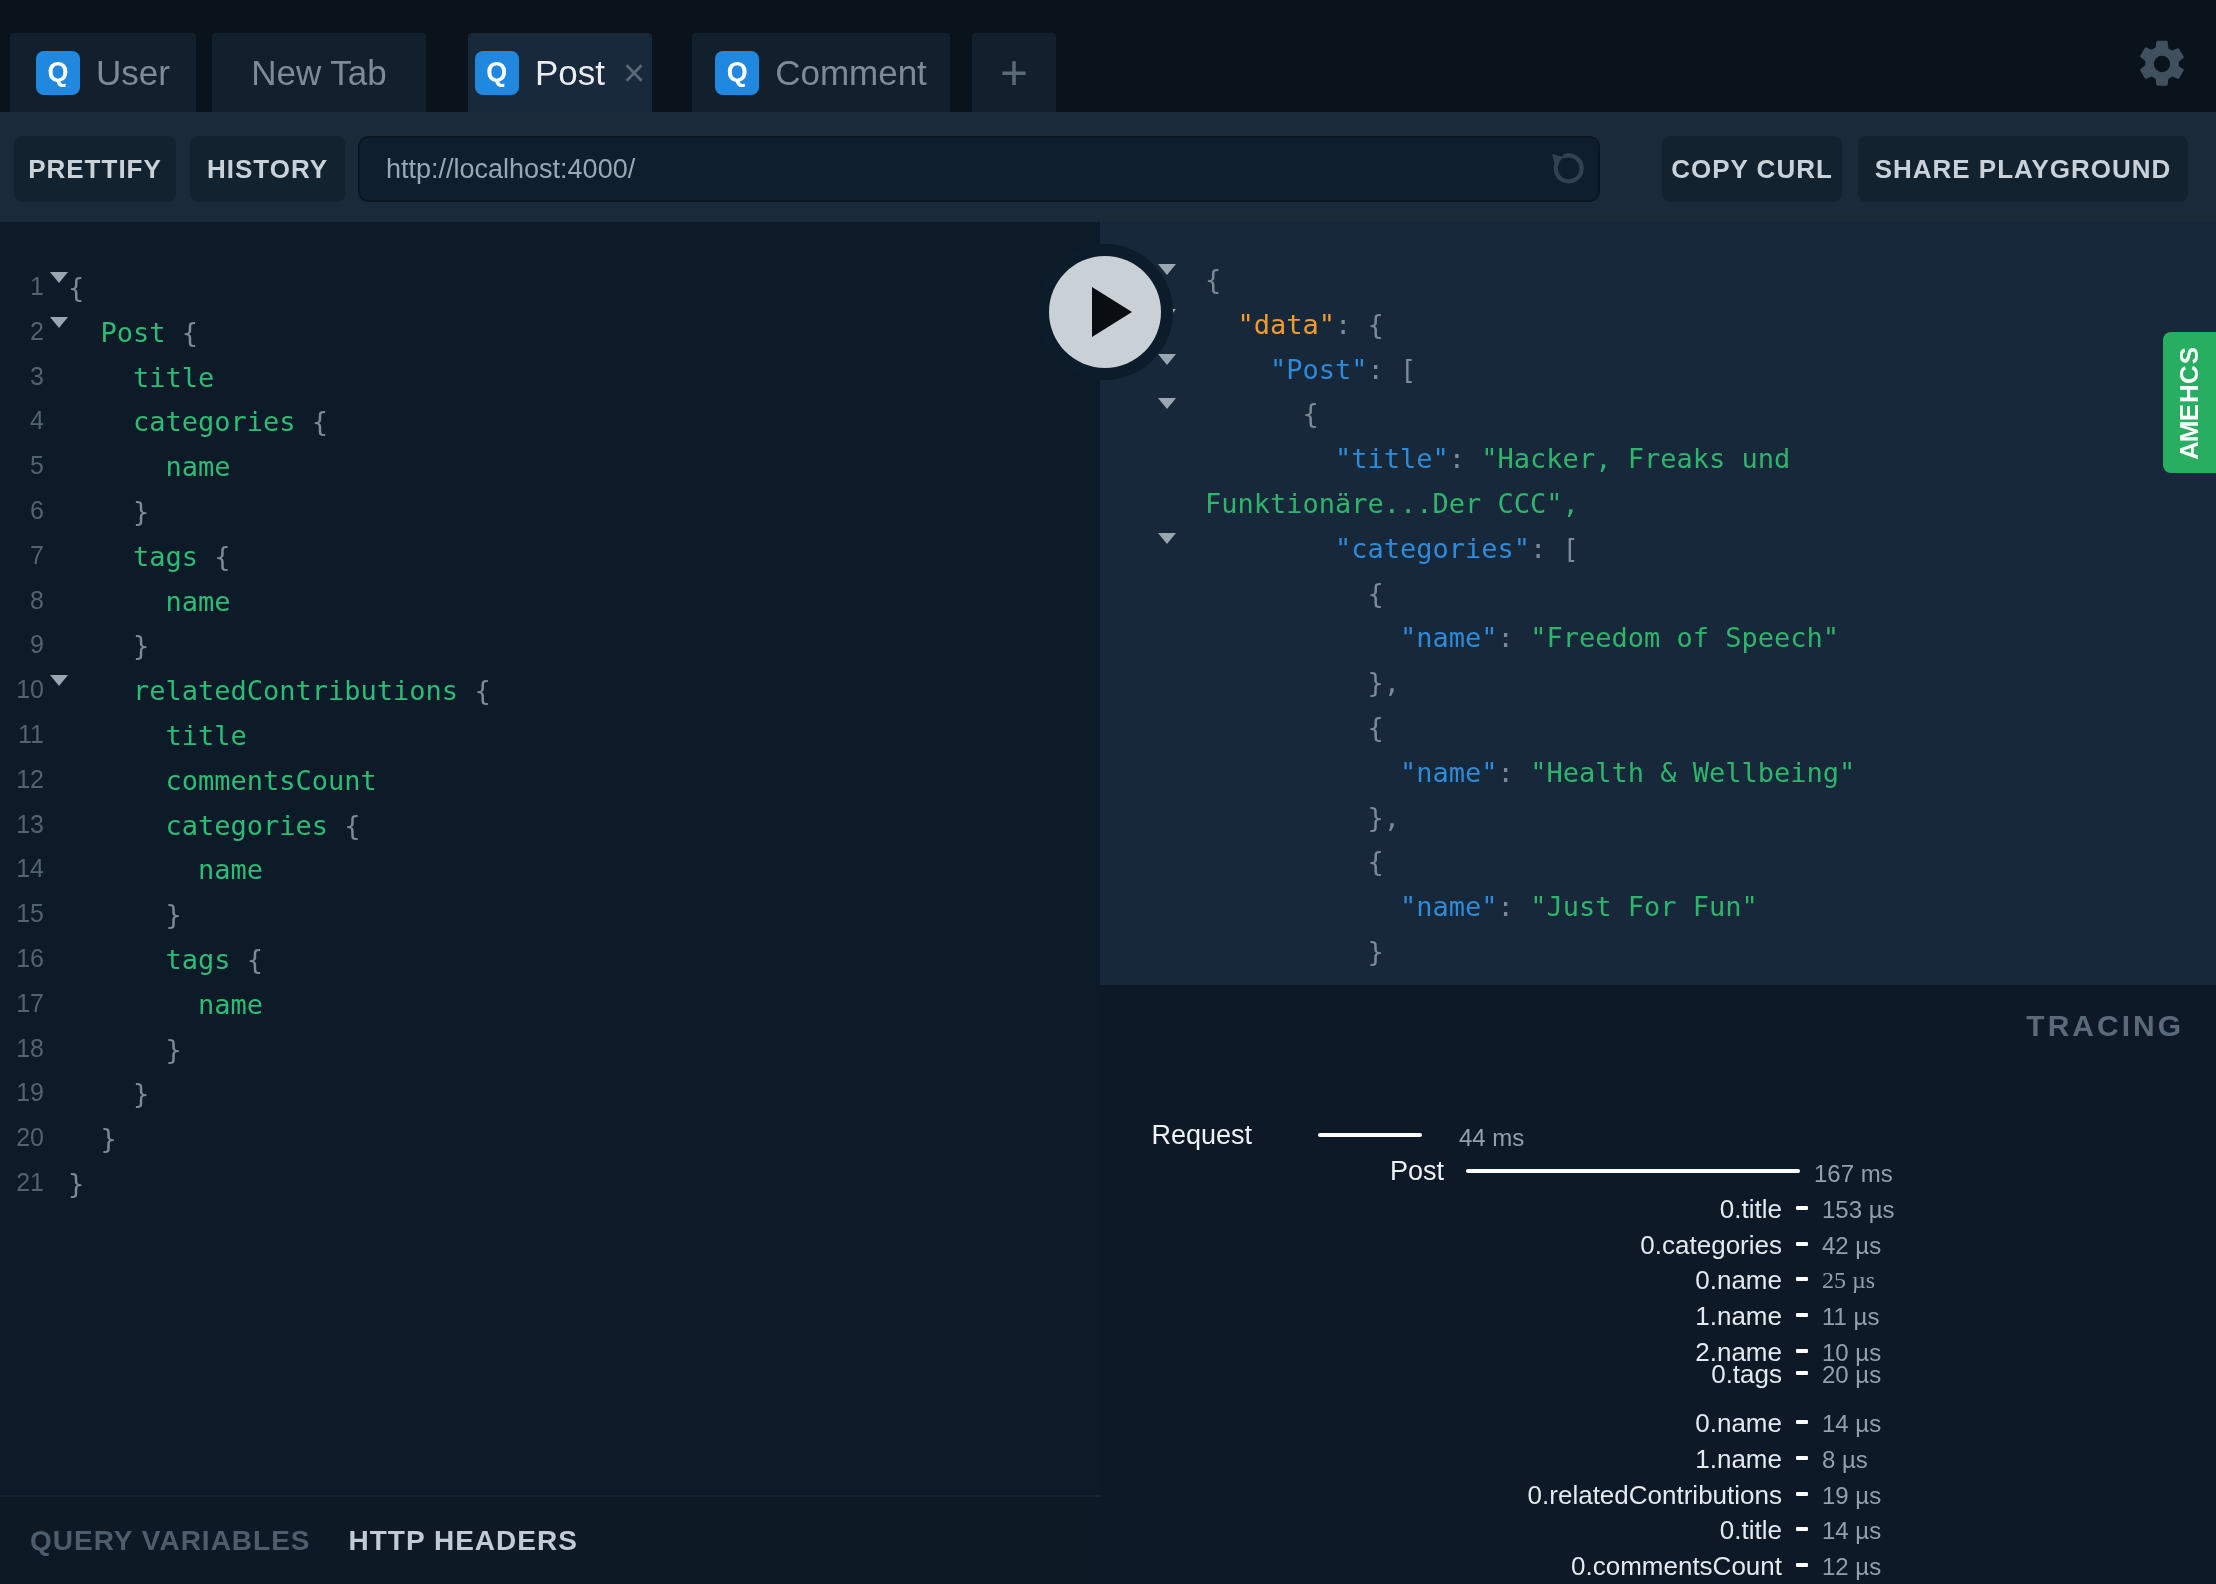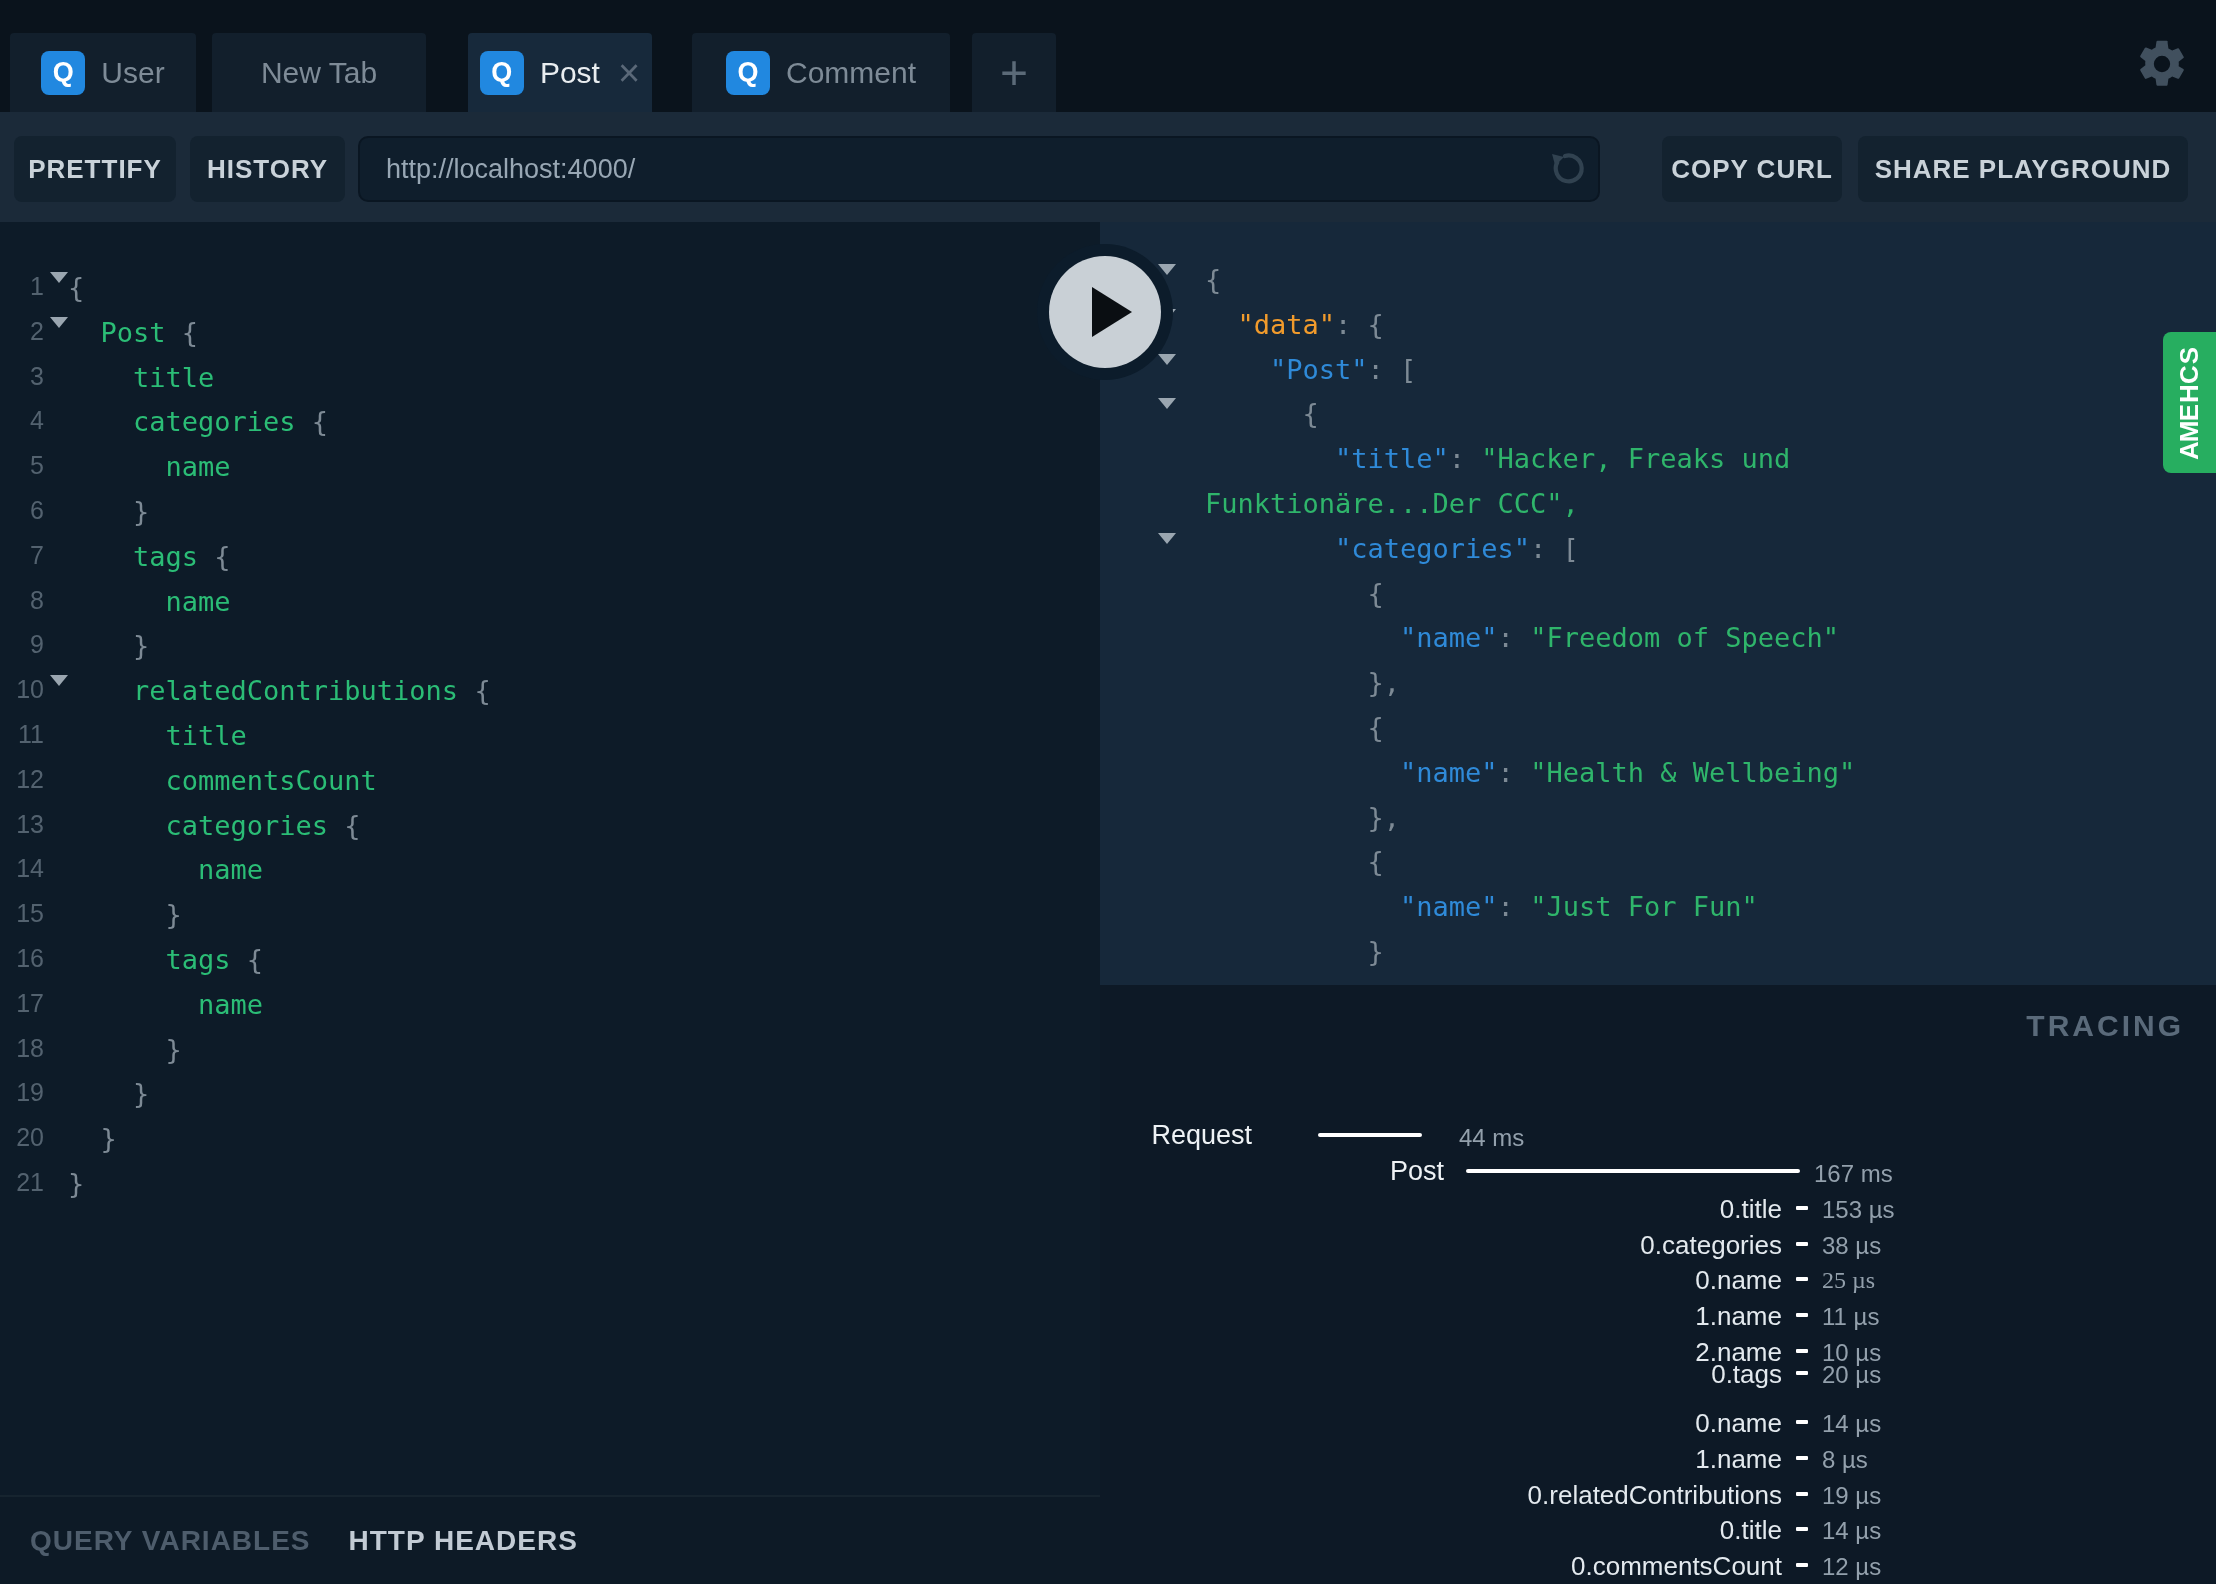--- a/index.html
+++ b/index.html
@@ -5,21 +5,21 @@
   * { margin:0; padding:0; box-sizing:border-box; }
   html,body { width:2216px; height:1584px; overflow:hidden; background:#0a131c;
               font-family:"Liberation Sans", sans-serif; }
   #app { position:relative; width:2216px; height:1584px; }
 
   
   #tabbar { position:absolute; left:0; top:0; width:2216px; height:112px; background:#0a131c; }
   .tab { position:absolute; top:33px; height:79px; background:#121f2c; border-radius:4px 4px 0 0;
          display:flex; align-items:center; justify-content:center; gap:16px; cursor:pointer; }
   .tab.active { background:#17293b; }
-  .tab-label { font-size:30px; color:#7e8b97; }
+  .tab-label { font-size:35px; color:#7e8b97; }
   .tab.active .tab-label { color:#e9edf0; }
   .qbadge { width:44px; height:44px; border-radius:8px; background:var(--accent);
             color:#fff; font-weight:bold; font-size:27px; display:flex; align-items:center; justify-content:center; }
   .tab-close { color:#5a6878; font-size:38px; line-height:38px; margin-left:2px; }
   .tab-plus { color:#5b6a78; font-size:48px; line-height:48px; }
   #gear { position:absolute; right:26px; top:36px; width:56px; height:56px; cursor:pointer; }
 
   
   #toolbar { position:absolute; left:0; top:112px; width:2216px; height:110px; background:#1b2a39; }
   .tbtn { position:absolute; top:24px; height:66px; background:#13222f; border-radius:8px;
@@ -212,21 +212,21 @@
     </div>
     <div id="trace-rows">
         <div class="trow" style="top: 195px;">
           <span class="tlabel2" style="right: 434px;">0.title</span>
           <span class="tdash" style="left: 696px;"></span>
           <span class="tval" style="left: 722px;">153 µs</span>
         </div>
         <div class="trow" style="top: 230.7px;">
           <span class="tlabel2" style="right: 434px;">0.categories</span>
           <span class="tdash" style="left: 696px;"></span>
-          <span class="tval" style="left: 722px;">38 µs</span>
+          <span class="tval" style="left: 722px;">42 µs</span>
         </div>
         <div class="trow" style="top: 266.4px;">
           <span class="tlabel2" style="right: 434px;">0.name</span>
           <span class="tdash" style="left: 696px;"></span>
           <span class="tval" style="left: 722px; font-family: Liberation Serif, serif;">25 µs</span>
         </div>
         <div class="trow" style="top: 302.1px;">
           <span class="tlabel2" style="right: 434px;">1.name</span>
           <span class="tdash" style="left: 696px;"></span>
           <span class="tval" style="left: 722px;">11 µs</span>

